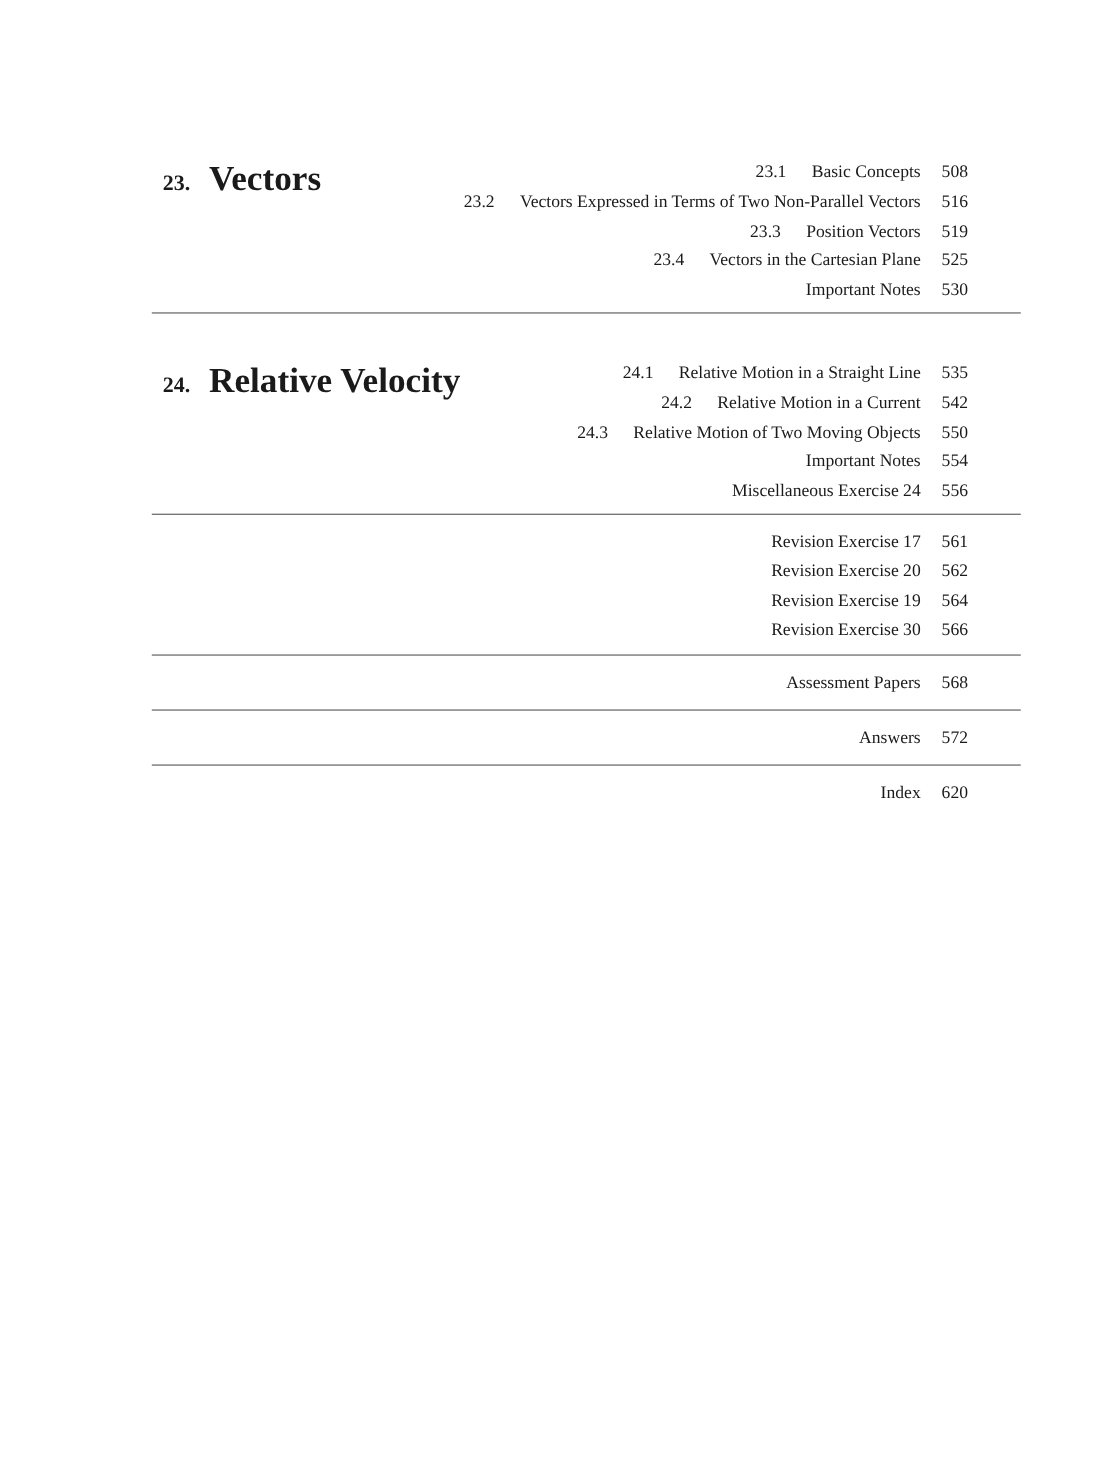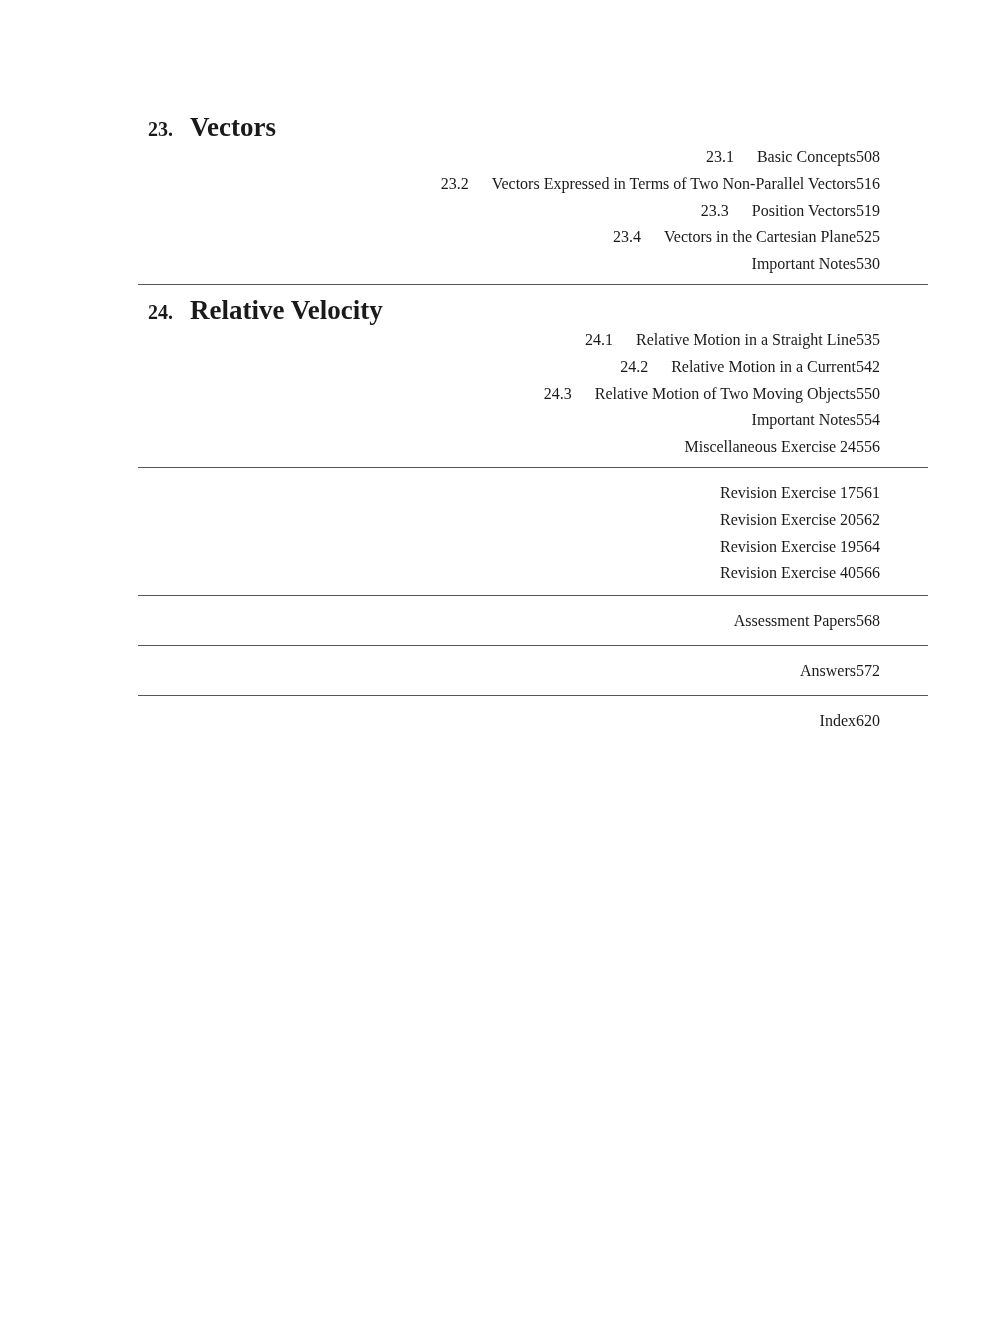--- a/index.html
+++ b/index.html
@@ -5,25 +5,25 @@
     html, body { margin: 0; padding: 0; }
     body {
       width: 1000px; height: 1336px; background: #ffffff;
       font-family: "Liberation Serif", "DejaVu Serif", serif;
       color: #1a1a1a; position: relative; overflow: hidden;
     }
     .toc { position: absolute; left: 138px; top: 112px; width: 790px; }
     .chapter { padding-bottom: 6px; }
     .ch-title { display: flex; align-items: baseline; height: 32px; font-weight: bold; }
     .ch-num { font-size: 20px; width: 42px; padding-left: 10px; }
-    .ch-name { font-size: 27px; }
+    .ch-name { font-size: 32px; margin-top: 32px; }
     .row { display: flex; justify-content: flex-end; height: 26.8px; line-height: 26.8px; font-size: 16px; }
     .row .label { padding-left: 51px; }
     .row .sec { display: inline-block; width: 51px; }
-    .row .page { width: 72px; text-align: left; padding-right: 0; }
+    .row .page { width: 72px; text-align: left; padding-right: 0; margin-left: 19px; }
     .rule { height: 0; border-top: 1.5px solid #555; margin: 0; }
     .plain .label { padding-left: 10px; }
     .block { padding: 12px 0 8px 0; }
     .block.chapter-block { padding: 10px 0 6px 0; }
     .single { padding: 12px 0 10px 0; }
   </style>
 </head>
 <body>
 
 <div class="toc">
@@ -91,21 +91,21 @@
       </div>
     <div class="row">
         <span class="label">Revision Exercise 20</span>
         <span class="page">562</span>
       </div>
     <div class="row">
         <span class="label">Revision Exercise 19</span>
         <span class="page">564</span>
       </div>
     <div class="row">
-        <span class="label">Revision Exercise 40</span>
+        <span class="label">Revision Exercise 30</span>
         <span class="page">566</span>
       </div>
   </div>
   <div class="rule"></div>
 
   <div class="single plain">
     <div class="row">
         <span class="label">Assessment Papers</span>
         <span class="page">568</span>
       </div>

